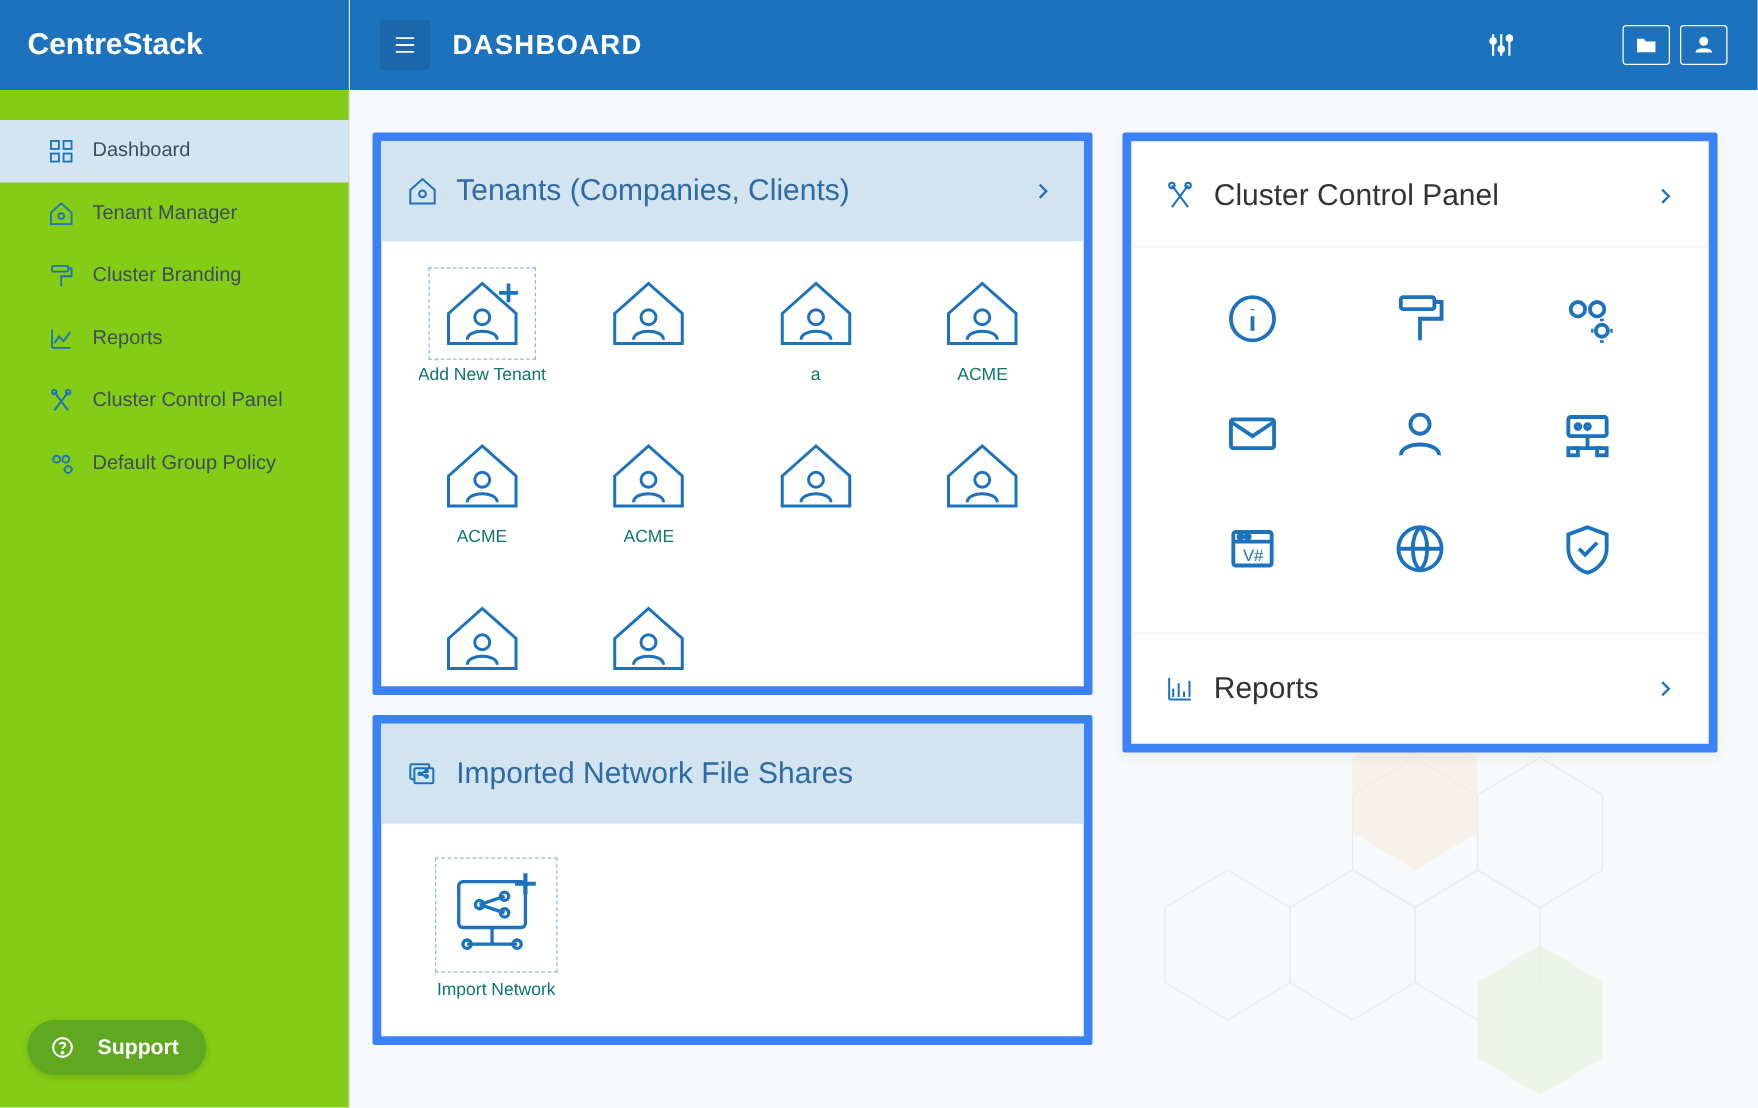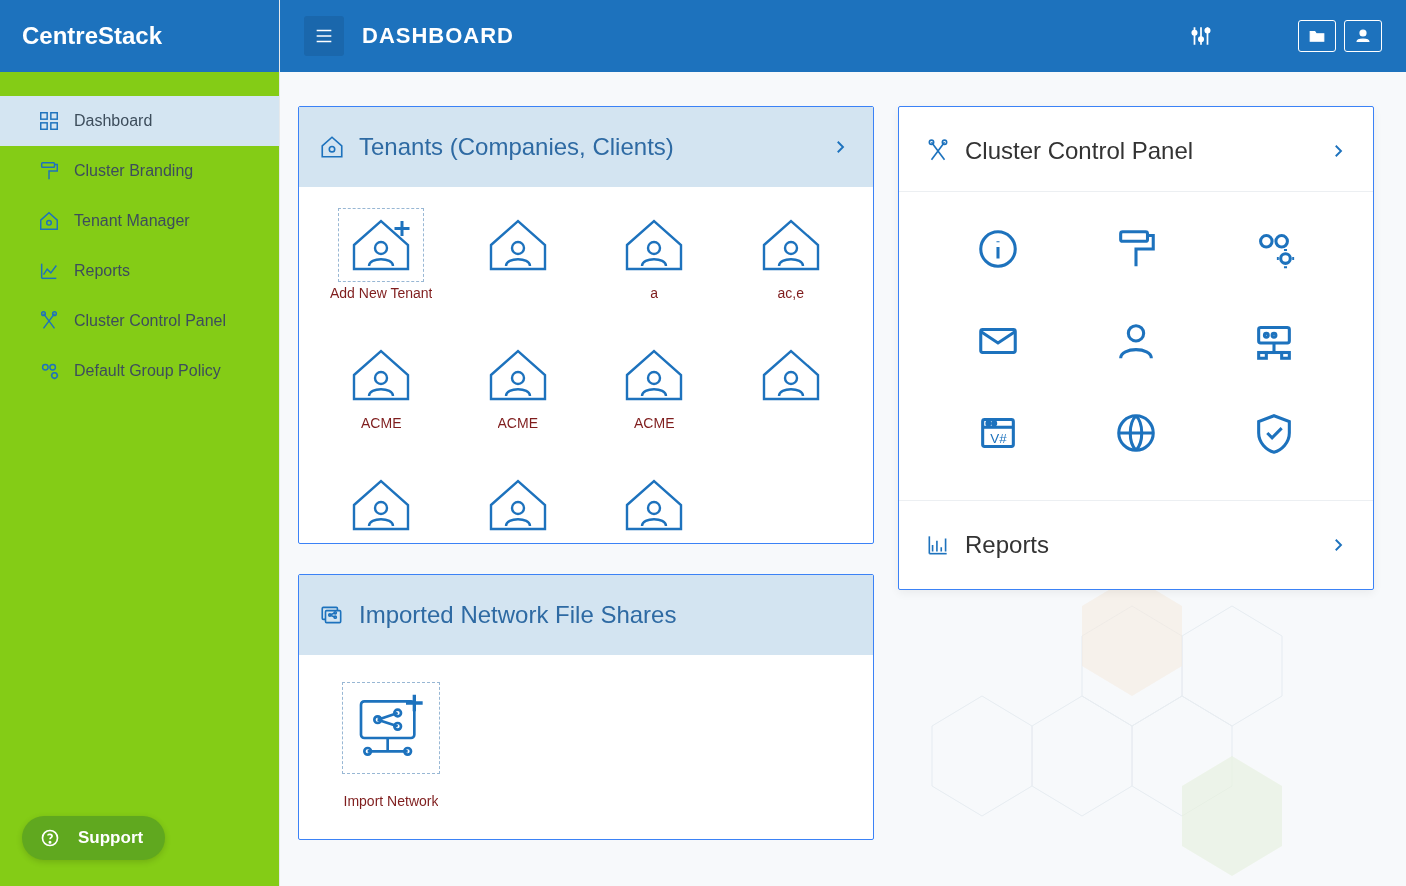--- a/index.html
+++ b/index.html
@@ -109,23 +109,23 @@
   .content-row {
     display: flex;
     gap: 24px;
     align-items: flex-start;
   }
   .col-left { flex: 0 0 576px; }
   .col-right { flex: 1; }
 
   .panel {
     background: #ffffff;
-    border: 1px solid #3b82f6;
+    border: 7px solid #3b82f6;
     border-radius: 2px;
-    margin-bottom: 30px;
+    margin-bottom: 16px;
   }
   .panel-header {
     display: flex;
     align-items: center;
     gap: 14px;
     padding: 26px 24px 26px 20px;
     background: #d3e4f1;
   }
   .panel-title {
     font-size: 24px;
@@ -178,21 +178,21 @@
     outline-offset: 6px;
   }
   .tenant-cell .house {
     width: 72px; height: 60px;
     stroke: #1d72bd;
     fill: none;
     stroke-width: 1.6;
   }
   .tenant-label {
     font-size: 14px;
-    color: #7f1d1d;
+    color: #0f766e;
     white-space: nowrap;
     max-width: 120px;
     overflow: hidden;
     text-overflow: ellipsis;
   }
 
   
   .ccp-header {
     display: flex;
     align-items: center;
@@ -222,21 +222,21 @@
     align-items: center;
     gap: 14px;
     padding: 30px 26px;
   }
 
   
   .ns-body {
     padding: 30px 22px;
   }
   .ns-cell {
-    display: flex; flex-direction: column; align-items: center; gap: 22px;
+    display: flex; flex-direction: column; align-items: center; gap: 8px;
     width: 140px;
     cursor: pointer;
     text-align: center;
   }
   .ns-cell svg {
     width: 92px; height: 86px;
     stroke: #1d72bd;
     fill: none;
     stroke-width: 1.6;
     outline: 1px dashed #98b7d4;
@@ -297,32 +297,32 @@
         <rect x="3" y="3" width="7" height="7"></rect>
           <rect x="14" y="3" width="7" height="7"></rect>
         <rect x="3" y="14" width="7" height="7"></rect>
           <rect x="14" y="14" width="7" height="7"></rect>
       </svg>
       <span>Dashboard</span>
     </div>
 
     <div class="nav-item">
       <svg class="nav-icon" viewBox="0 0 24 24">
+        <path d="M3 11 L12 3 L21 11 V21 H3 Z"></path>
+          <circle cx="12" cy="14" r="2.5"></circle>
+      </svg>
+      <span>Tenant Manager</span>
+    </div>
+
+    <div class="nav-item">
+      <svg class="nav-icon" viewBox="0 0 24 24">
         <rect x="4" y="3" width="14" height="5" rx="1"></rect>
           <path d="M18 5 H21 V12 H12 V21"></path>
       </svg>
       <span>Cluster Branding</span>
-    </div>
-
-    <div class="nav-item">
-      <svg class="nav-icon" viewBox="0 0 24 24">
-        <path d="M3 11 L12 3 L21 11 V21 H3 Z"></path>
-          <circle cx="12" cy="14" r="2.5"></circle>
-      </svg>
-      <span>Tenant Manager</span>
     </div>
 
     <div class="nav-item">
       <svg class="nav-icon" viewBox="0 0 24 24">
         <path d="M4 20 H20"></path>
           <path d="M4 20 V4"></path>
           <path d="M6 16 L10 10 L14 14 L20 6"></path>
       </svg>
       <span>Reports</span>
     </div>
@@ -418,29 +418,20 @@
                 <span class="tenant-label"></span>
               </div>
               <div class="tenant-cell">
     <svg class="house" viewBox="0 0 48 40">
       <path d="M6 20 L24 4 L42 20 V36 H6 Z"></path>
       <circle cx="24" cy="22" r="4"></circle>
       <path d="M16 34 C16 28 32 28 32 34"></path>
 
     </svg>
                 <span class="tenant-label">a</span>
-              </div>
-              <div class="tenant-cell">
-    <svg class="house" viewBox="0 0 48 40">
-      <path d="M6 20 L24 4 L42 20 V36 H6 Z"></path>
-      <circle cx="24" cy="22" r="4"></circle>
-      <path d="M16 34 C16 28 32 28 32 34"></path>
-
-    </svg>
-                <span class="tenant-label">ac,e</span>
               </div>
               <div class="tenant-cell">
     <svg class="house" viewBox="0 0 48 40">
       <path d="M6 20 L24 4 L42 20 V36 H6 Z"></path>
       <circle cx="24" cy="22" r="4"></circle>
       <path d="M16 34 C16 28 32 28 32 34"></path>
 
     </svg>
                 <span class="tenant-label">ACME</span>
               </div>

